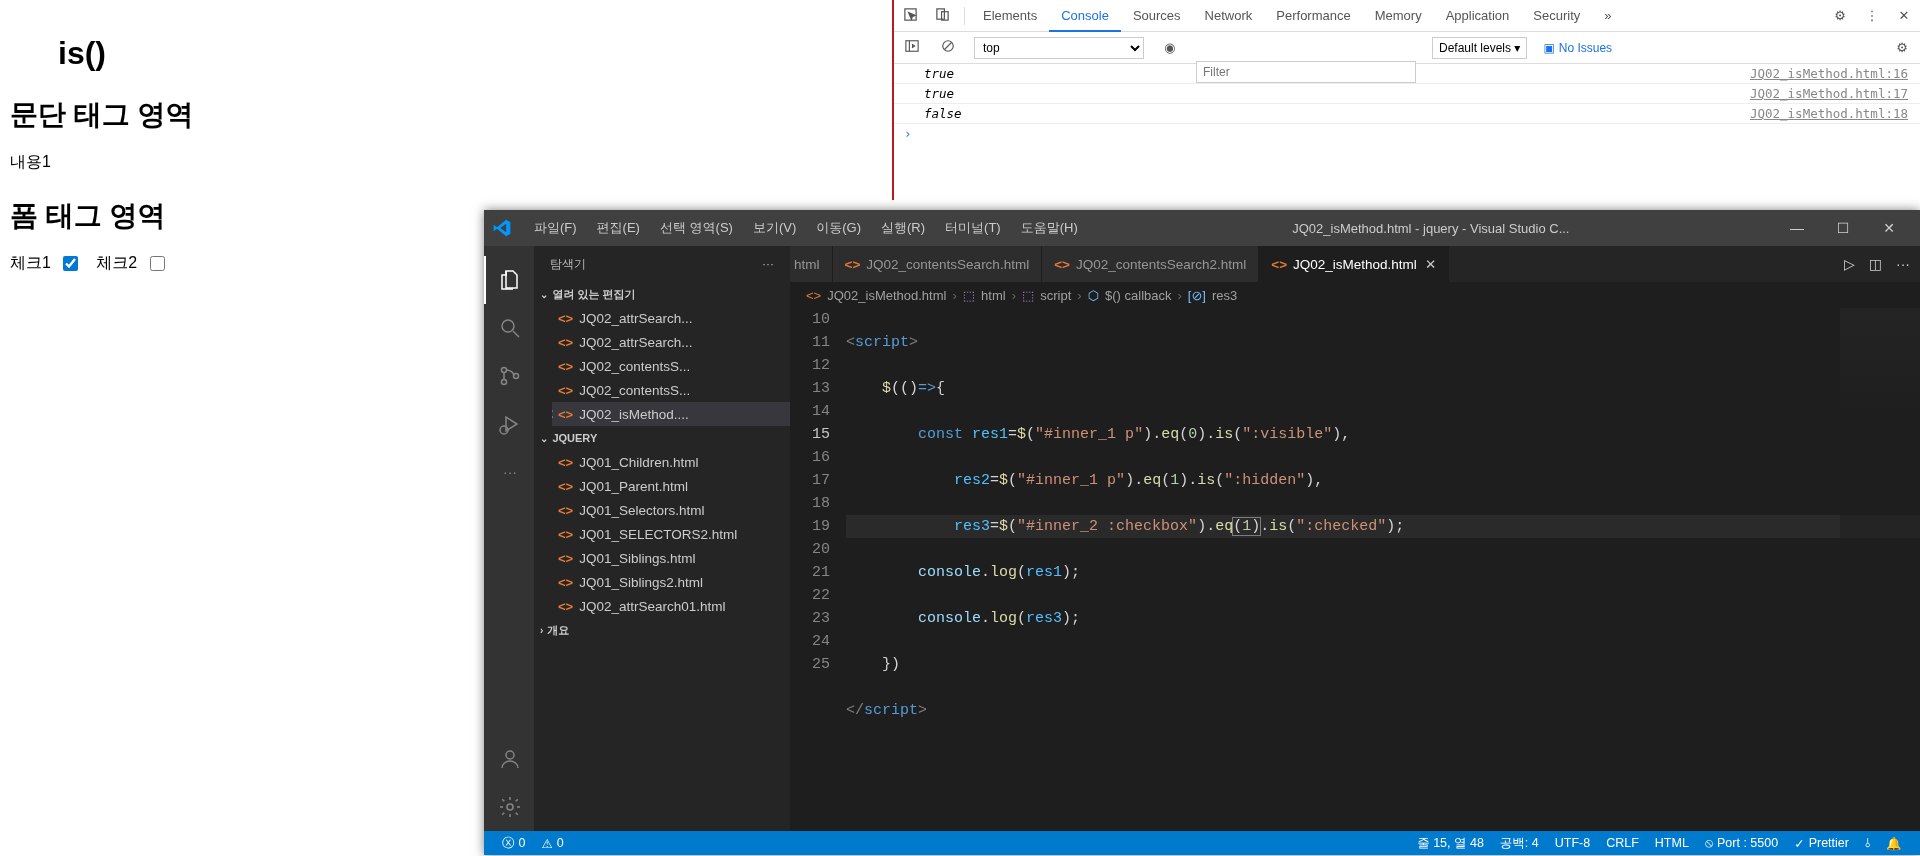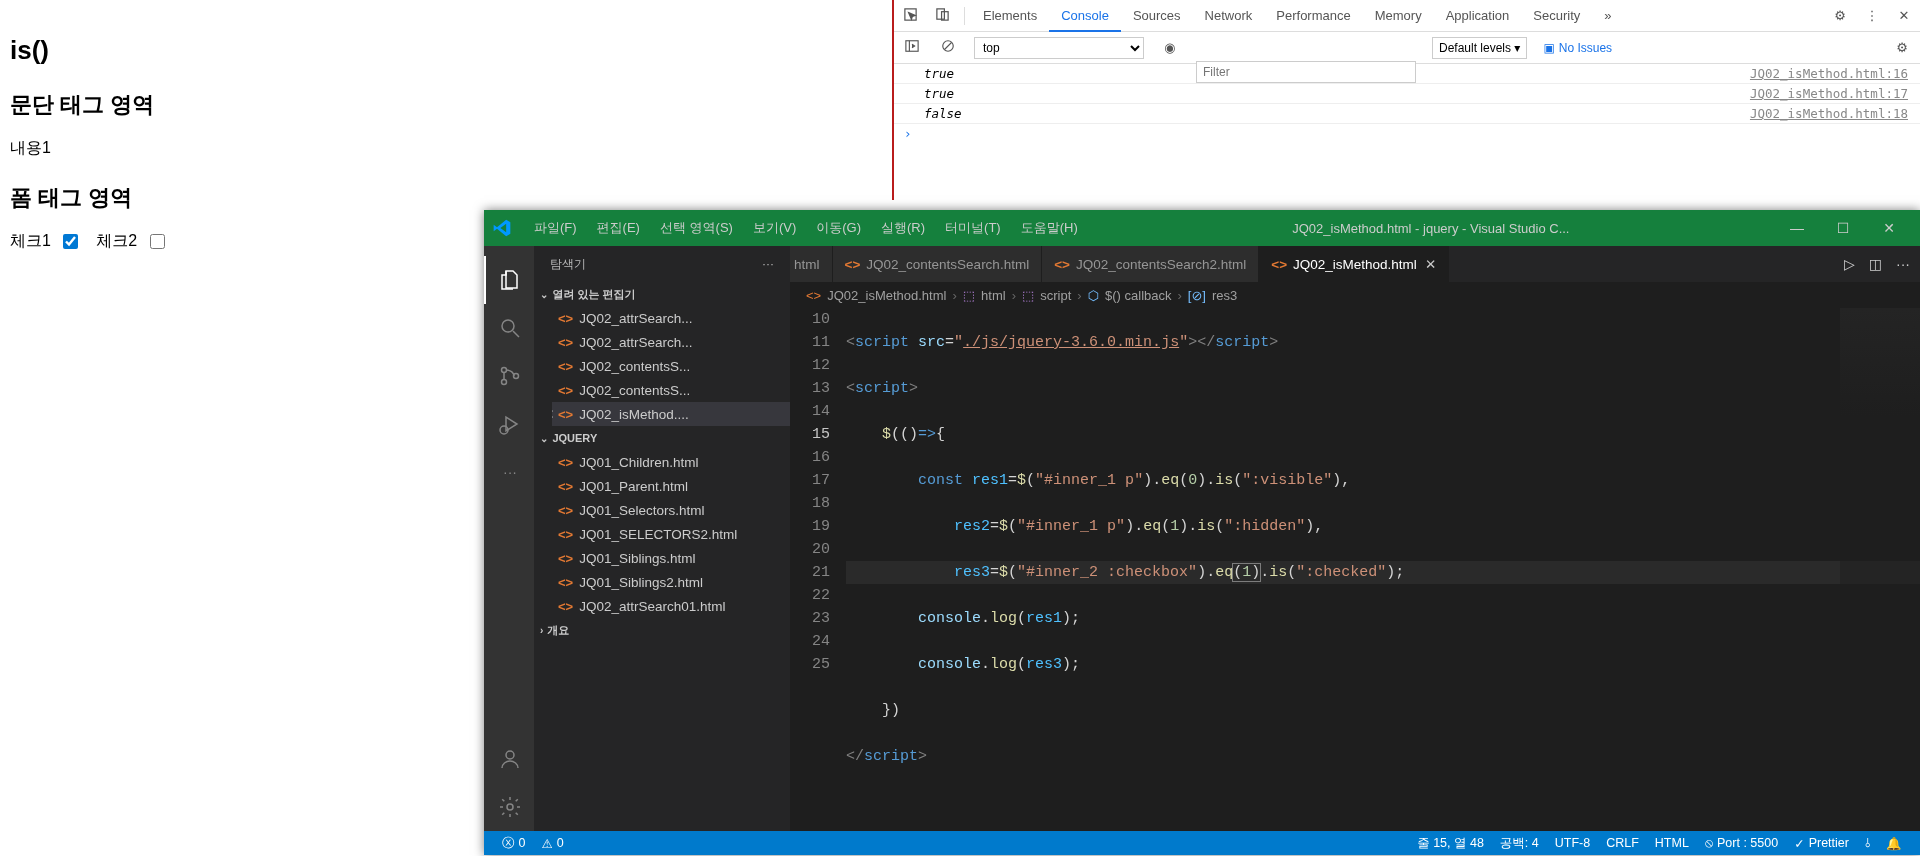--- a/index.html
+++ b/index.html
@@ -1,21 +1,21 @@
 <!DOCTYPE html>
 <html><head>
 <meta charset="utf-8">
 <style>
 * { margin: 0; padding: 0; box-sizing: border-box; }
 body { font-family: "Segoe UI", Arial, sans-serif; background: #fff; width: 1920px; height: 856px; position: relative; overflow: hidden; }
 
 
 .page-content { position: absolute; left: 10px; top: 35px; width: 700px; }
-.page-content h1 { font-size: 26px; font-weight: bold; margin-bottom: 24px; }
-.page-content h2 { font-size: 22px; font-weight: bold; margin-bottom: 18px; }
+.page-content h1 { font-size: 32px; font-weight: bold; margin-bottom: 24px; margin-left: 48px; }
+.page-content h2 { font-size: 28px; font-weight: bold; margin-bottom: 18px; }
 .page-content p { font-size: 16px; margin-bottom: 24px; }
 .page-content .form-row { margin-top: 18px; font-size: 16px; }
 .page-content label { margin-right: 8px; }
 .page-content input[type="checkbox"] { width: 15px; height: 15px; vertical-align: middle; accent-color: #0078d4; }
 
 
 .devtools { position: absolute; left: 892px; top: 0; width: 1028px; height: 200px; background: #fff; border-left: 2px solid #b91c1c; font-size: 13px; }
 .dt-tabs { display: flex; align-items: center; height: 32px; border-bottom: 1px solid #ddd; }
 .dt-tabs .dt-icon { width: 32px; text-align: center; color: #555; cursor: pointer; }
 .dt-tabs .dt-tab { padding: 0 12px; height: 32px; line-height: 32px; color: #555; cursor: pointer; }
@@ -30,21 +30,21 @@
 .dt-toolbar .no-issues { color: #1a73e8; font-size: 12px; display: flex; align-items: center; gap: 4px; }
 .dt-console-body { font-family: Consolas, monospace; font-size: 12.5px; }
 .dt-row { display: flex; border-bottom: 1px solid #eee; padding: 2px 0 2px 30px; }
 .dt-row .val { flex: 1; }
 .dt-row .val.kw { color: #000000; font-style: italic; }
 .dt-row .src { color: #888; text-decoration: underline; padding-right: 12px; cursor: pointer; }
 .dt-prompt { padding: 2px 0 2px 10px; color: #1a73e8; }
 
 
 .vscode { position: absolute; left: 484px; top: 210px; width: 1436px; height: 645px; background: #1e1e1e; color: #ccc; font-family: "Segoe UI", sans-serif; font-size: 14px; display: flex; flex-direction: column; box-shadow: 0 0 10px rgba(0,0,0,0.5); }
-.vsc-titlebar { height: 36px; background: #15803d; display: flex; align-items: center; padding: 0 8px; }
+.vsc-titlebar { height: 36px; background: #404040; display: flex; align-items: center; padding: 0 8px; }
 .vsc-logo { width: 20px; height: 20px; margin-right: 12px; }
 .vsc-logo svg { width: 100%; height: 100%; }
 .vsc-menu { display: flex; gap: 0; }
 .vsc-menu span { padding: 0 10px; cursor: pointer; font-size: 13px; }
 .vsc-title { flex: 1; text-align: center; font-size: 13px; color: #ccc; }
 .vsc-winbtns { display: flex; gap: 0; }
 .vsc-winbtns div { width: 46px; height: 36px; display: flex; align-items: center; justify-content: center; cursor: pointer; color: #ccc; }
 
 .vsc-body { flex: 1; display: flex; overflow: hidden; }
 .vsc-activity { width: 50px; background: #333333; display: flex; flex-direction: column; align-items: center; padding-top: 10px; }
@@ -385,21 +385,20 @@
           <div class="ln">18</div>
           <div class="ln">19</div>
           <div class="ln">20</div>
           <div class="ln">21</div>
           <div class="ln">22</div>
           <div class="ln">23</div>
           <div class="ln">24</div>
           <div class="ln">25</div>
         </div>
         <div class="vsc-lines">
-<div class="line"><span class="tk-tag">&lt;</span><span class="tk-name">script</span> <span class="tk-attr">src</span>=<span class="tk-str">"</span><span class="tk-strund">./js/jquery-3.6.0.min.js</span><span class="tk-str">"</span><span class="tk-tag">&gt;&lt;/</span><span class="tk-name">script</span><span class="tk-tag">&gt;</span></div>
 <div class="line"><span class="tk-tag">&lt;</span><span class="tk-name">script</span><span class="tk-tag">&gt;</span></div>
 <div class="line">    <span class="tk-func">$</span>(()<span class="tk-kw">=&gt;</span>{</div>
 <div class="line">        <span class="tk-kw">const</span> <span class="tk-const">res1</span>=<span class="tk-func">$</span>(<span class="tk-str">"#inner_1 p"</span>).<span class="tk-func">eq</span>(<span class="tk-num">0</span>).<span class="tk-func">is</span>(<span class="tk-str">":visible"</span>),</div>
 <div class="line">            <span class="tk-const">res2</span>=<span class="tk-func">$</span>(<span class="tk-str">"#inner_1 p"</span>).<span class="tk-func">eq</span>(<span class="tk-num">1</span>).<span class="tk-func">is</span>(<span class="tk-str">":hidden"</span>),</div>
 <div class="line hl">            <span class="tk-const">res3</span>=<span class="tk-func">$</span>(<span class="tk-str">"#inner_2 :checkbox"</span>).<span class="tk-func">eq</span><span class="cursor-box">(<span class="tk-num">1</span>)</span>.<span class="tk-func">is</span>(<span class="tk-str">":checked"</span>);</div>
 <div class="line">        <span class="tk-obj">console</span>.<span class="tk-func">log</span>(<span class="tk-const">res1</span>);</div>
 <div class="line">        <span class="tk-obj">console</span>.<span class="tk-func">log</span>(<span class="tk-const">res3</span>);</div>
 <div class="line">    })</div>
 <div class="line"><span class="tk-tag">&lt;/</span><span class="tk-name">script</span><span class="tk-tag">&gt;</span></div>
 

